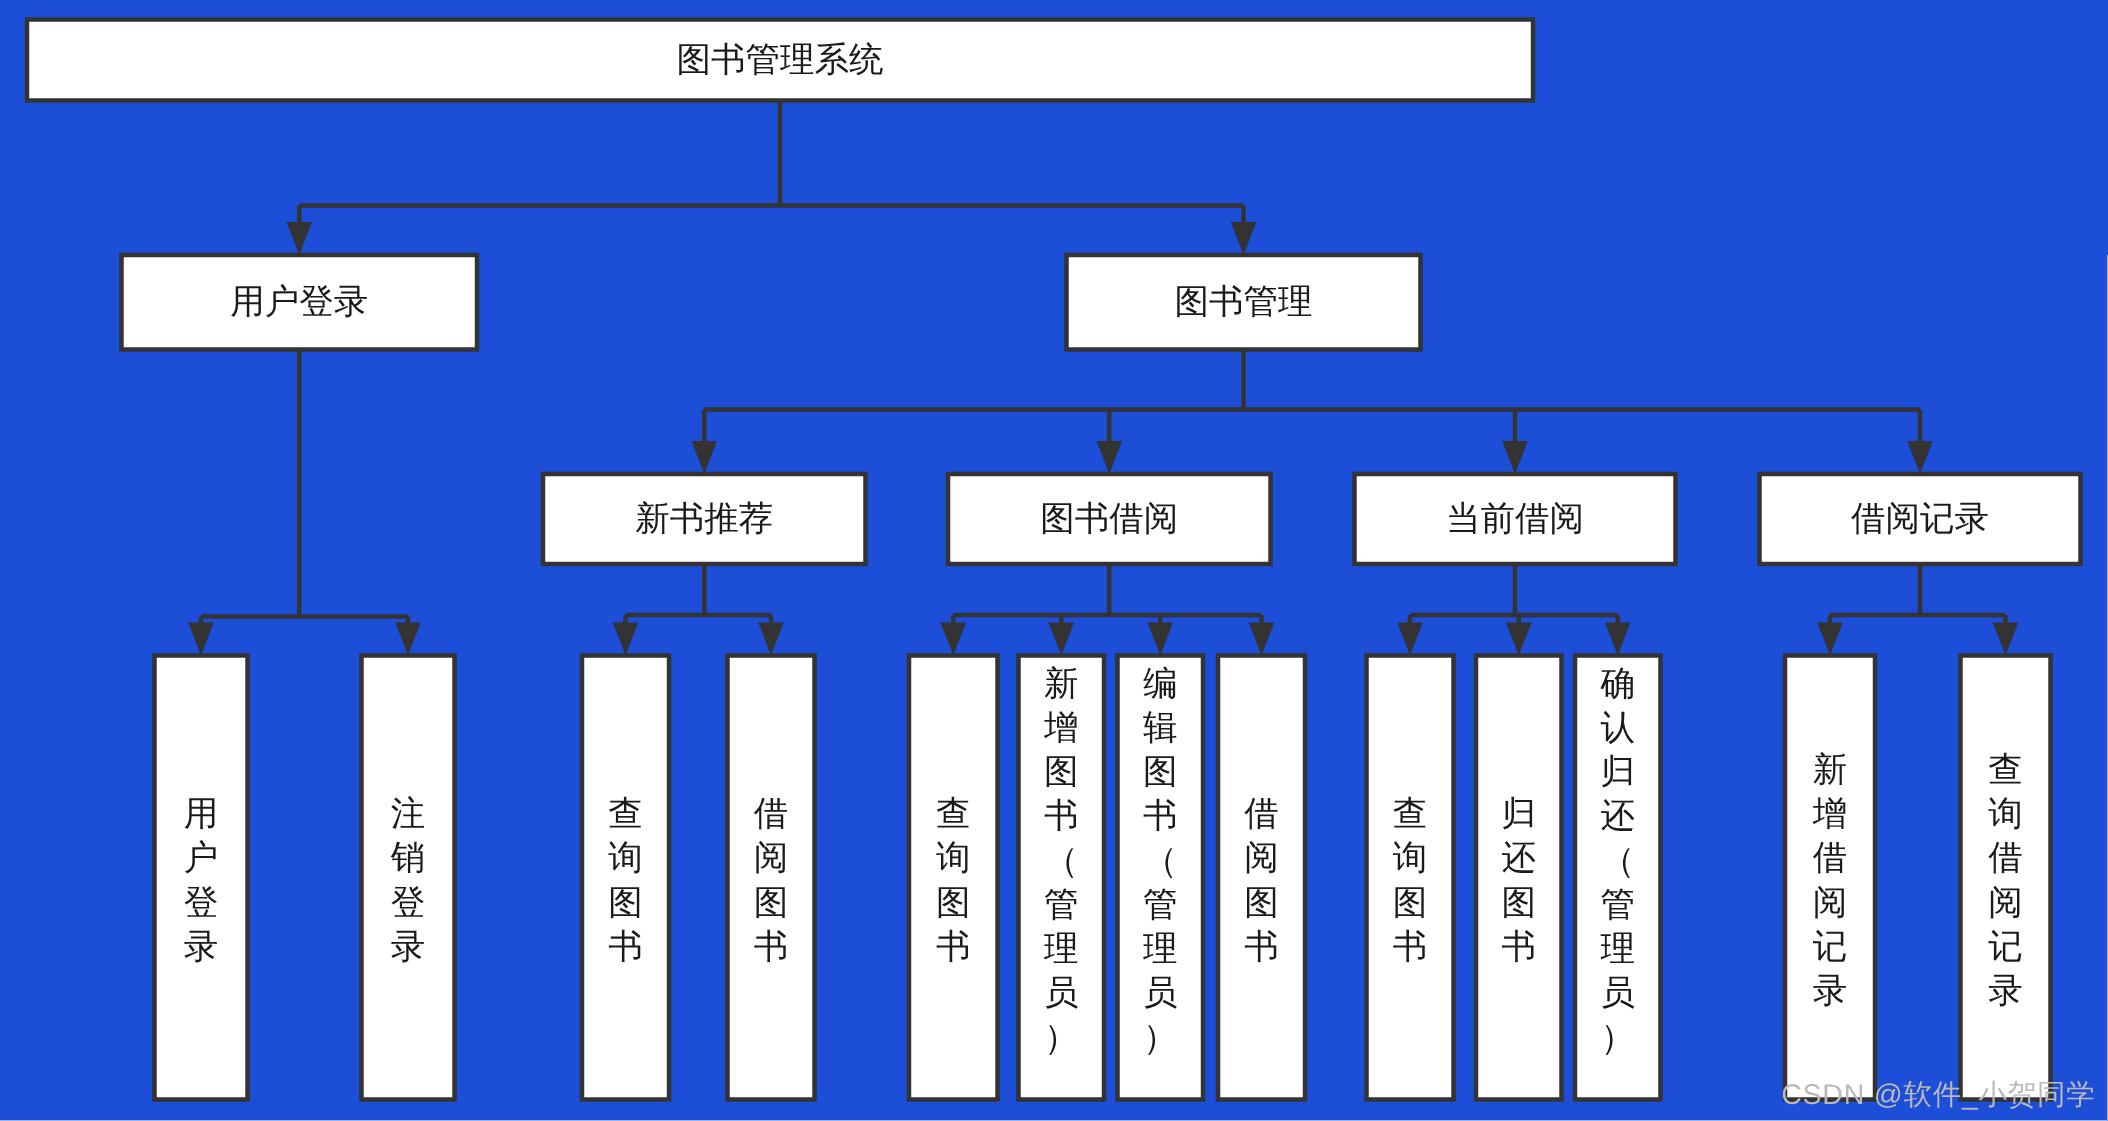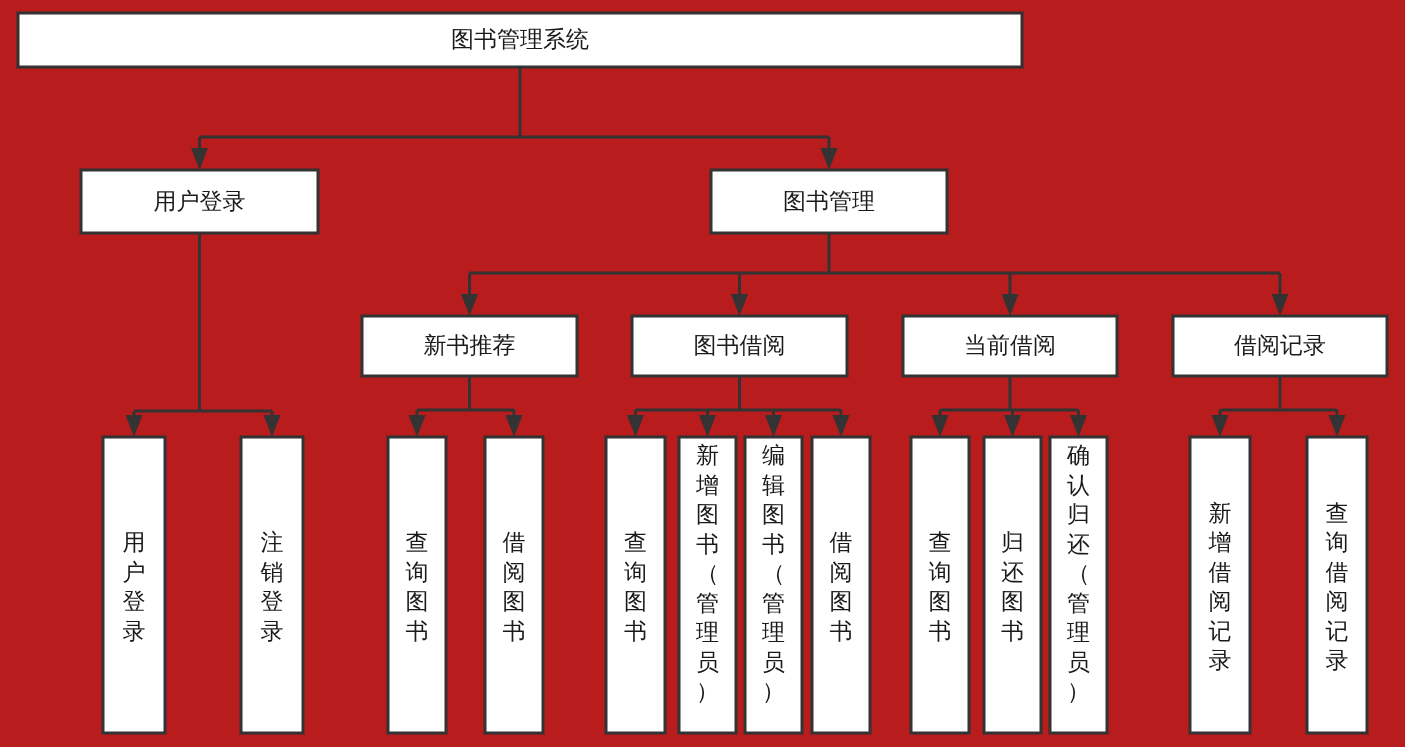--- a/index.html
+++ b/index.html
@@ -7,21 +7,21 @@
     padding: 0;
     background: #ffffff;
   }
   body {
     font-family: "Liberation Sans", "DejaVu Sans", sans-serif;
   }
   #stage {
     position: relative;
     width: 1405px;
     height: 747px;
-    background: #b91c1c;
+    background: #1d4ed8;
     overflow: hidden;
     text-decoration: underline;
   }
   svg.diagram {
     position: absolute;
     left: 0;
     top: 0;
     width: 1405px;
     height: 747px;
   }
@@ -199,13 +199,14 @@
         <g>
           <rect x="1190" y="437" width="60" height="296" class="node-box"></rect>
           <text x="1220" y="520.5" class="node-label-vertical"><tspan x="1220" dy="0">新</tspan><tspan x="1220" dy="29.5">增</tspan><tspan x="1220" dy="29.5">借</tspan><tspan x="1220" dy="29.5">阅</tspan><tspan x="1220" dy="29.5">记</tspan><tspan x="1220" dy="29.5">录</tspan></text>
         </g>
         <g>
           <rect x="1307" y="437" width="60" height="296" class="node-box"></rect>
           <text x="1337" y="520.5" class="node-label-vertical"><tspan x="1337" dy="0">查</tspan><tspan x="1337" dy="29.5">询</tspan><tspan x="1337" dy="29.5">借</tspan><tspan x="1337" dy="29.5">阅</tspan><tspan x="1337" dy="29.5">记</tspan><tspan x="1337" dy="29.5">录</tspan></text>
         </g>
       </g>
   </svg>
+  <div class="watermark">CSDN @软件_小贺同学</div>
 </div>
 
 </body></html>

